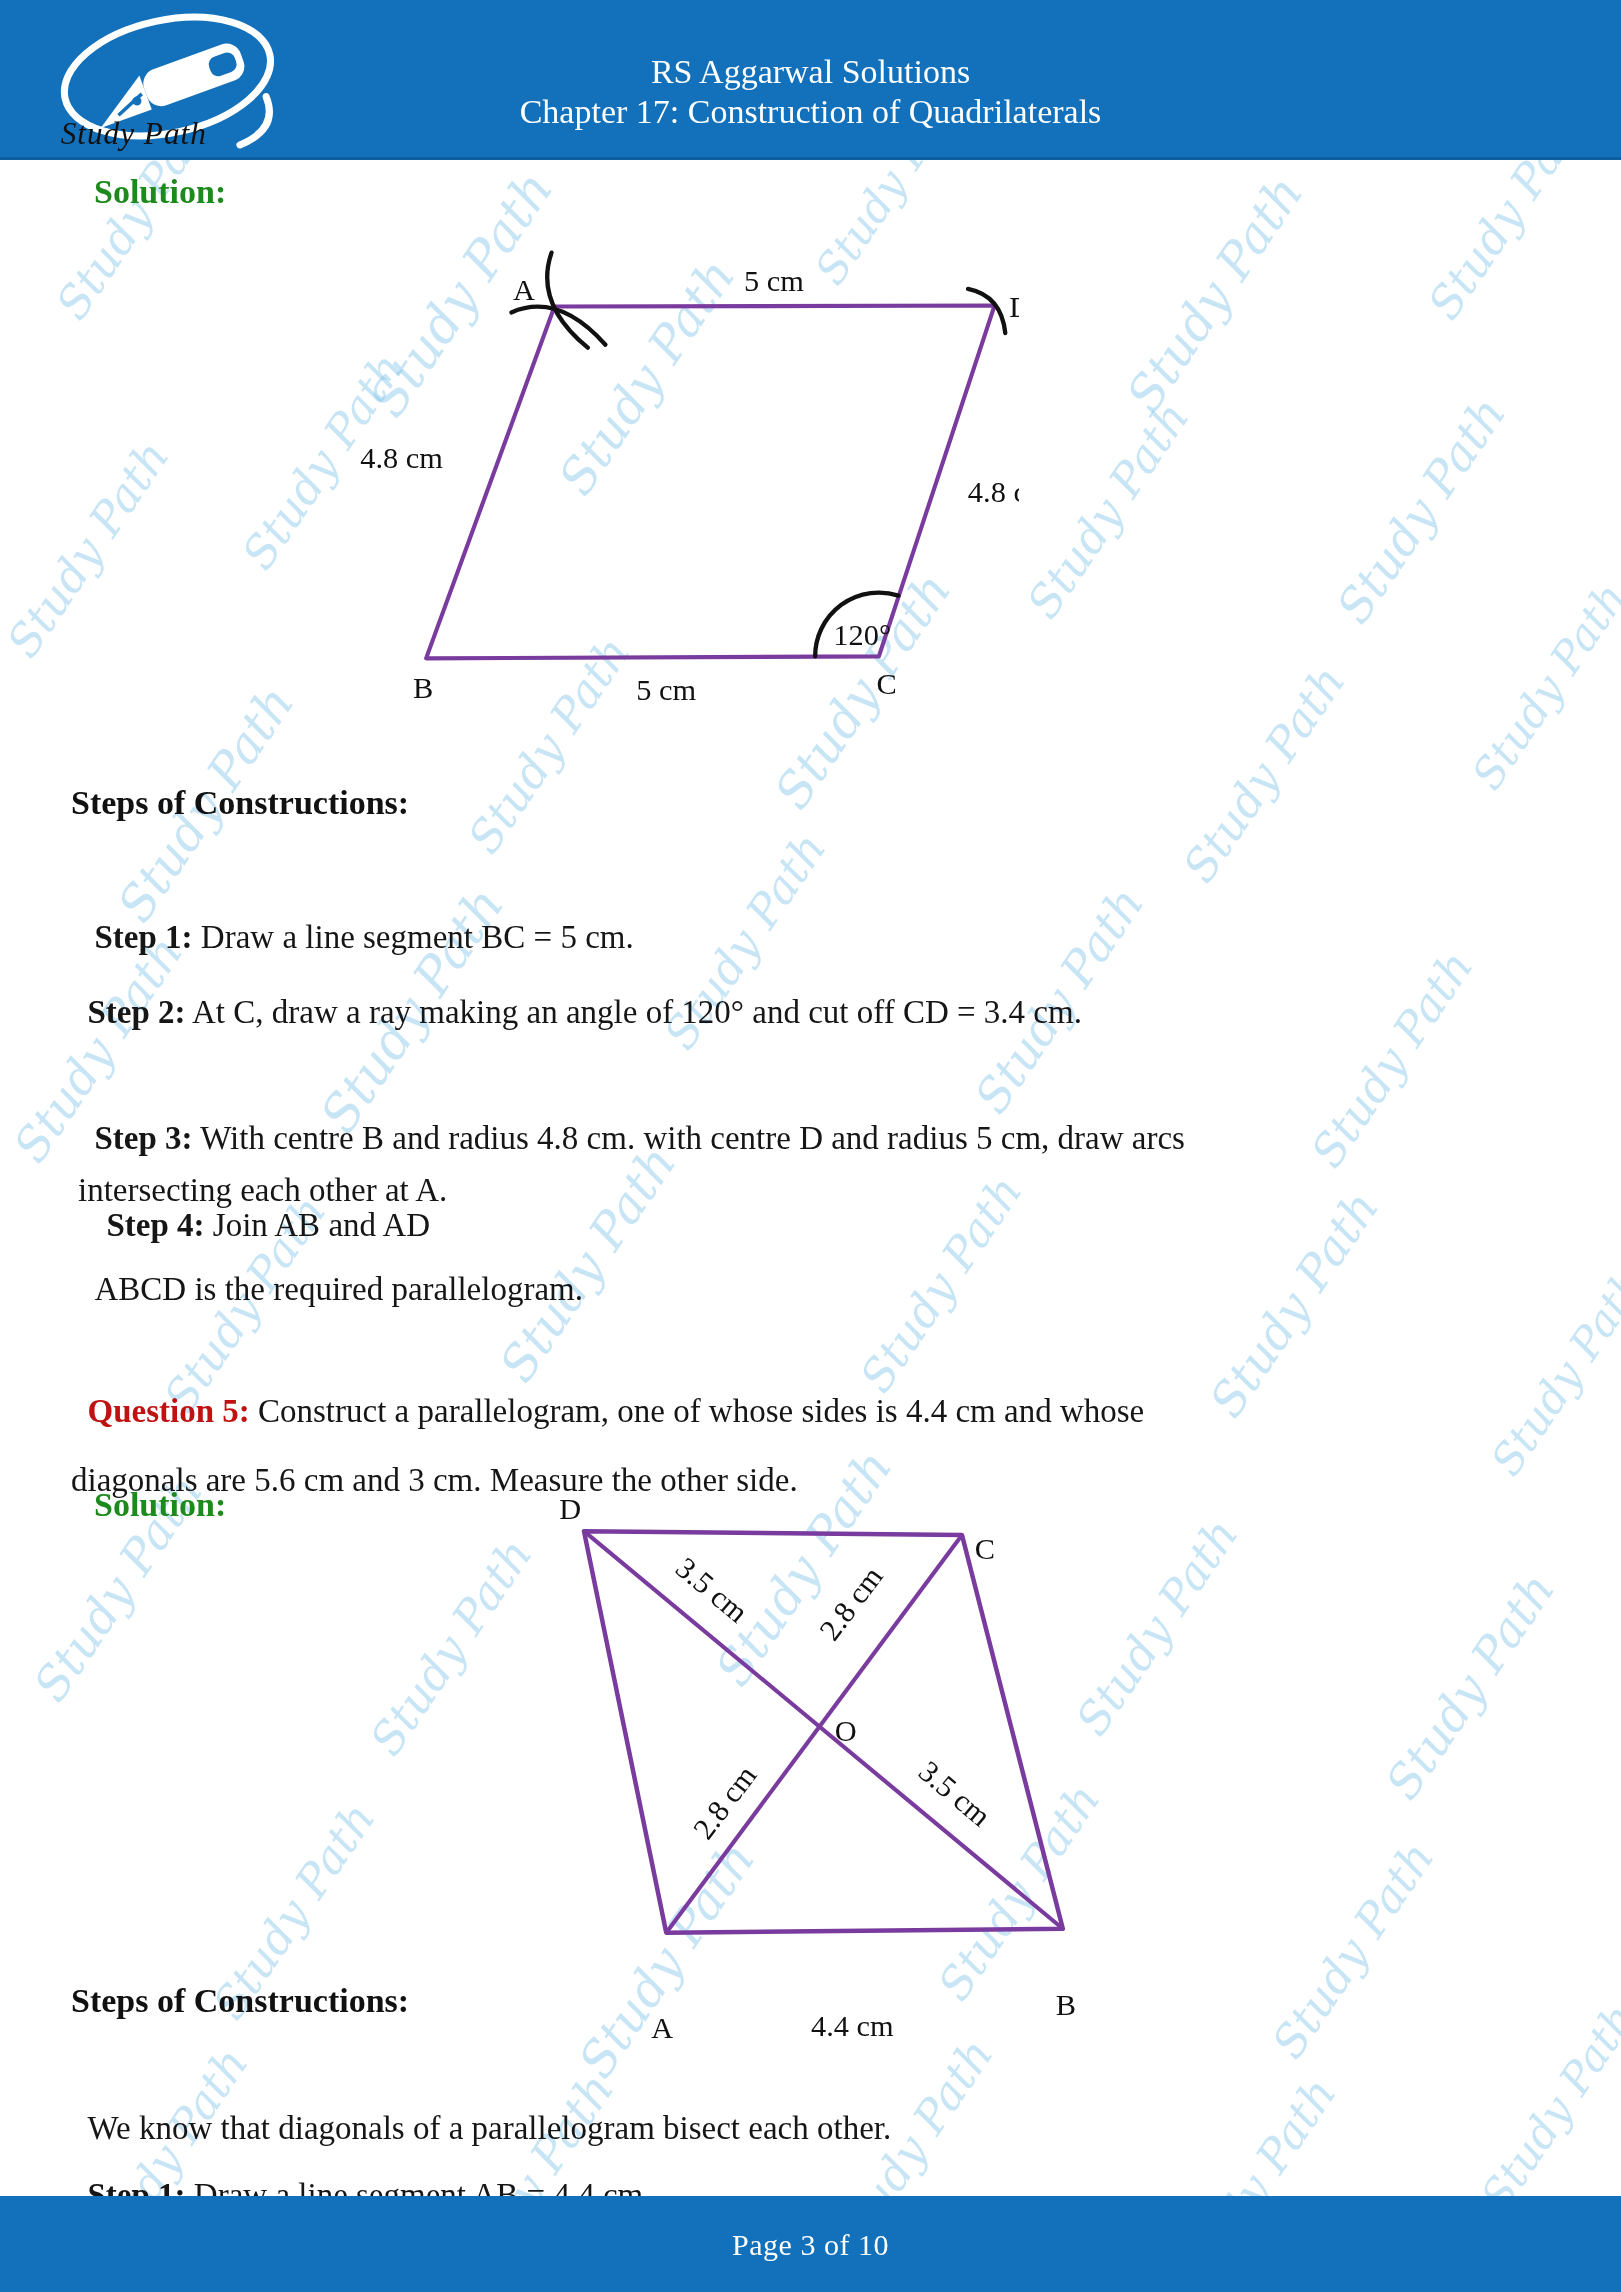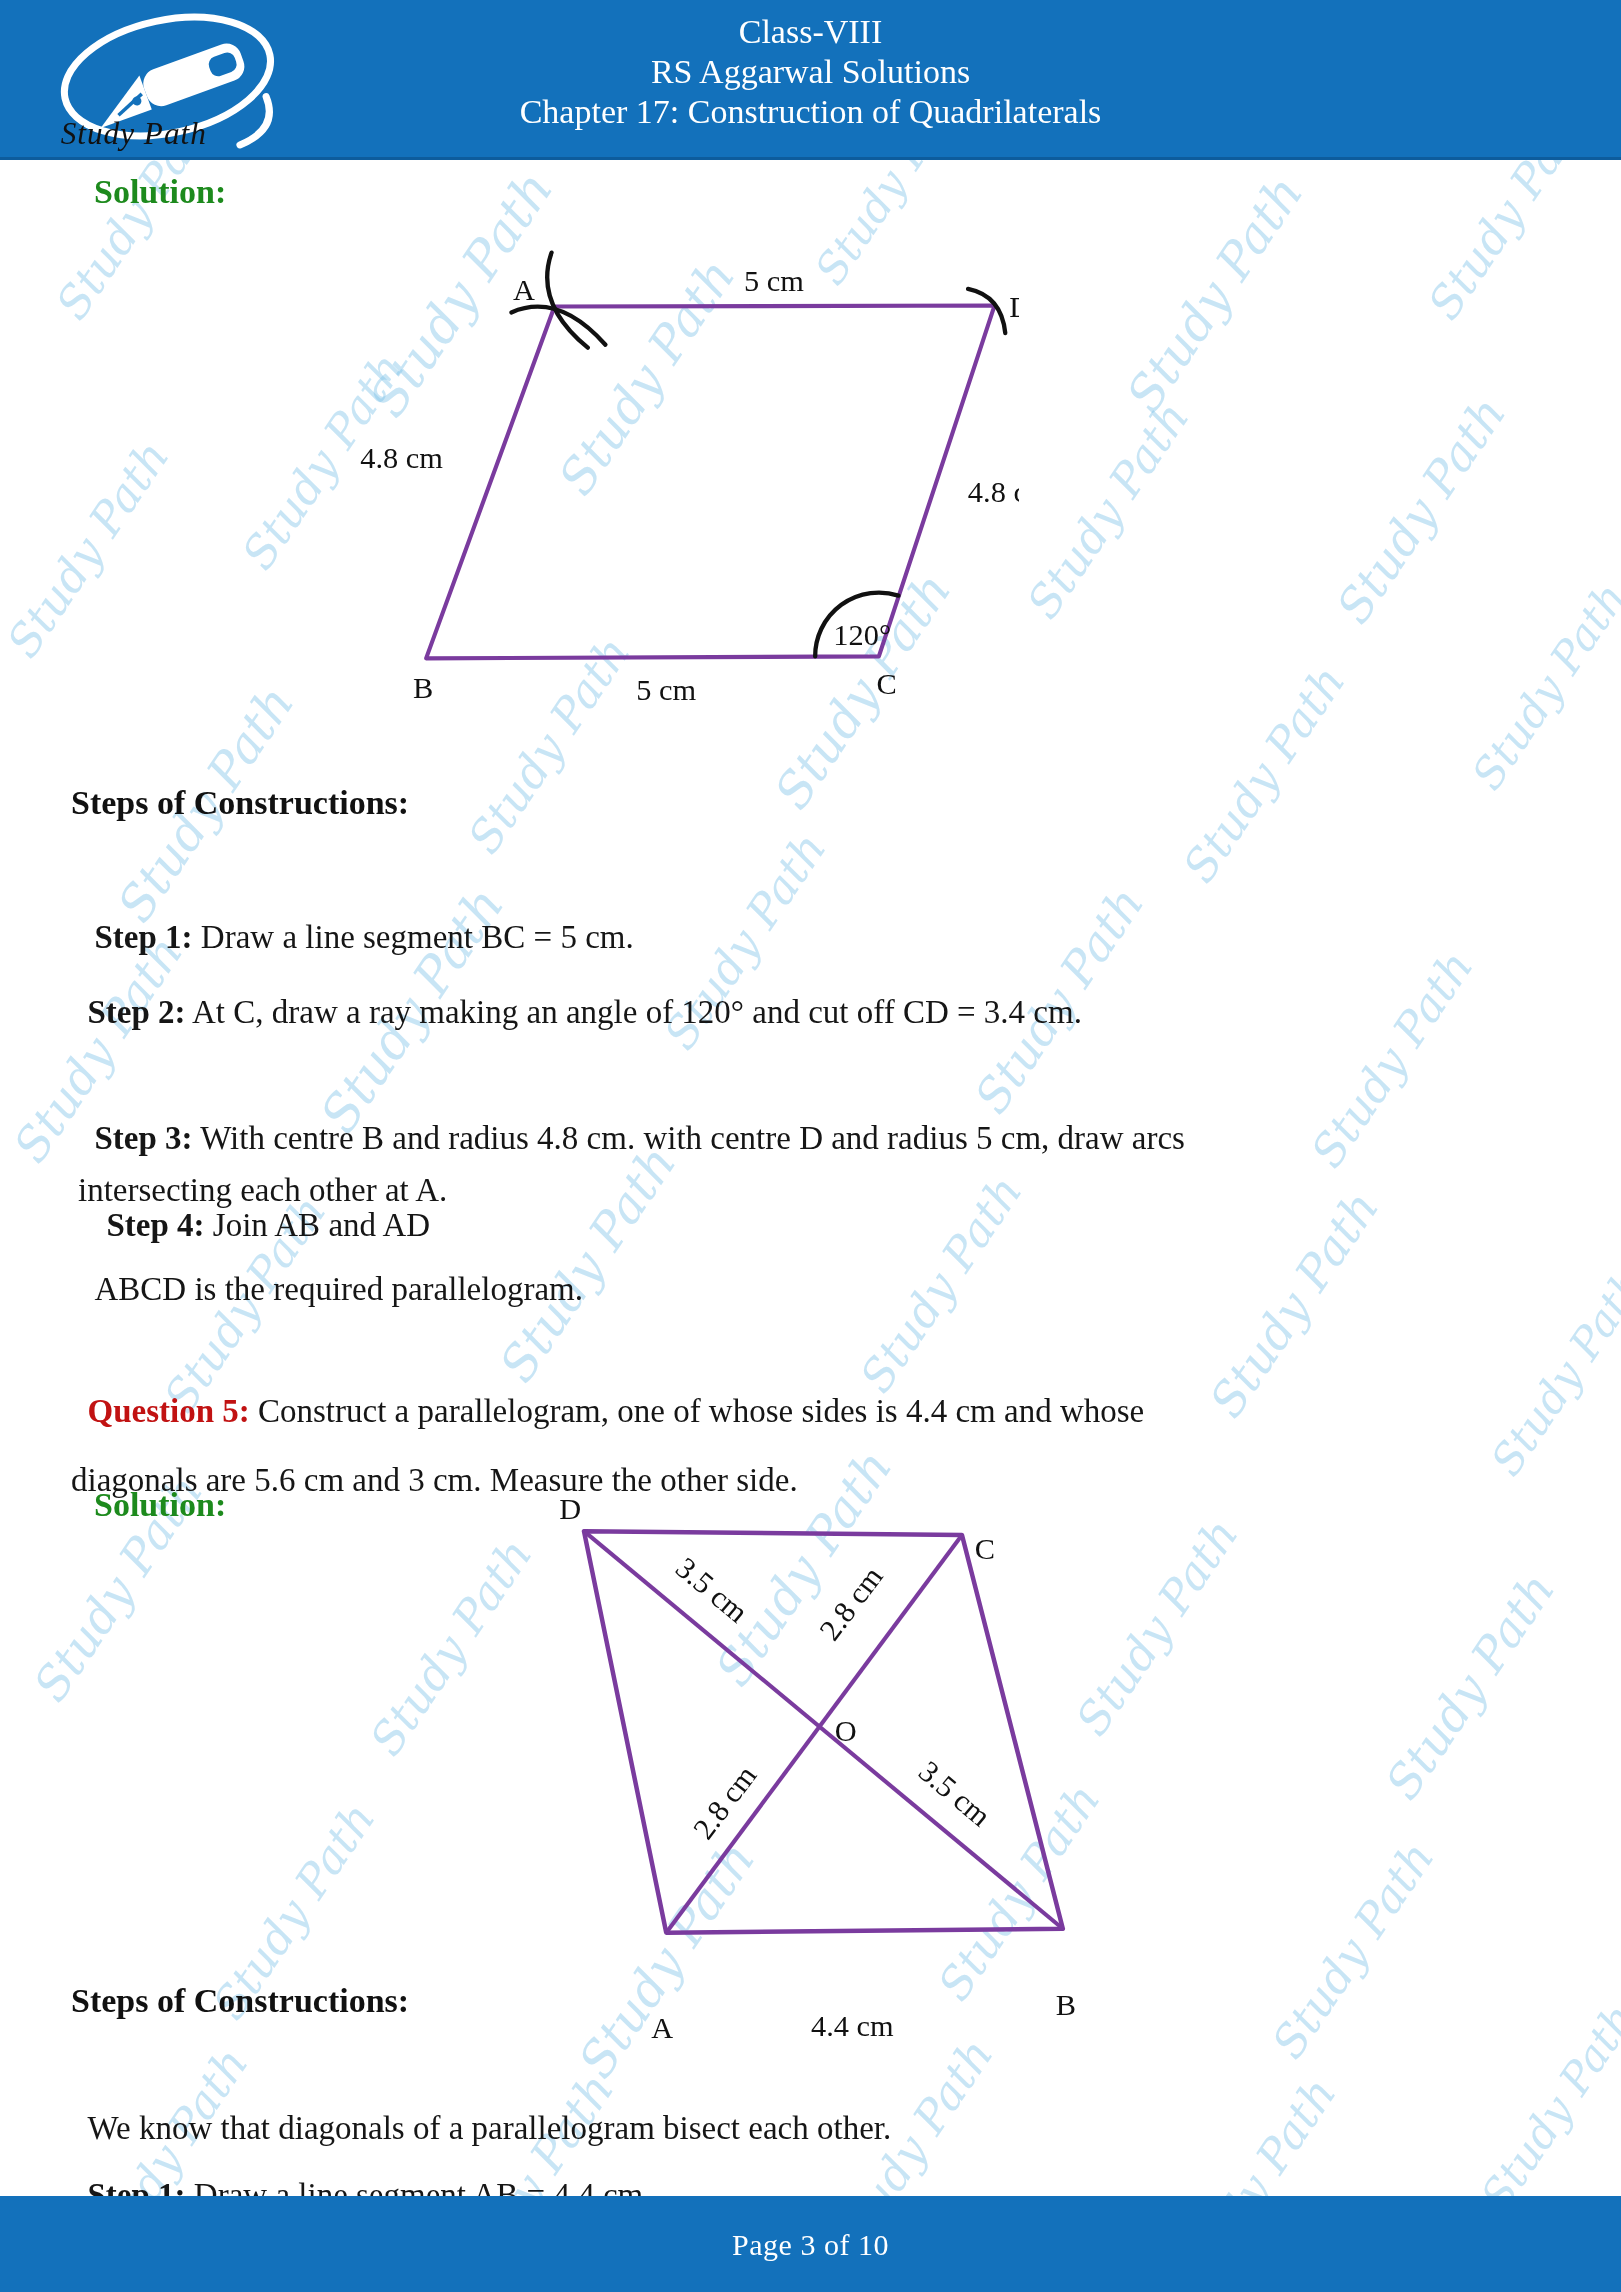--- a/index.html
+++ b/index.html
@@ -100,21 +100,20 @@
       <g transform="rotate(-20 160 76)">
         <rect x="128" y="58" width="102" height="38" rx="15" fill="#ffffff"></rect>
         <rect x="196" y="67" width="27" height="20" rx="8" fill="var(--blue,#1371BB)"></rect>
         <polygon points="128,59 74,95 128,95" fill="#ffffff"></polygon>
         <line x1="95" y1="89" x2="124" y2="77" stroke="var(--blue,#1371BB)" stroke-width="3.5"></line>
         <circle cx="117" cy="82" r="4.5" fill="var(--blue,#1371BB)"></circle>
       </g>
       <text x="46" y="139" font-size="42" font-style="italic" fill="#ffffff" letter-spacing="1">Study Path</text>
     </svg>
   </div>
-  <div class="header-line hl1">Class-VIII</div>
   <div class="header-line hl2">RS Aggarwal Solutions</div>
   <div class="header-line hl3">Chapter 17: Construction of Quadrilaterals</div>
 </div>
 
 <div class="abs content solution" style="left:94px;top:173px;">Solution:</div>
 
 <svg class="abs content" style="left:333px;top:235px;" width="686" height="490" viewBox="0 0 700 500">
   <polygon class="pline" points="226,73 675,72 557,430 95,432"></polygon>
 
   <path class="karc" d="M 492 430 A 65 65 0 0 1 577 368"></path>

